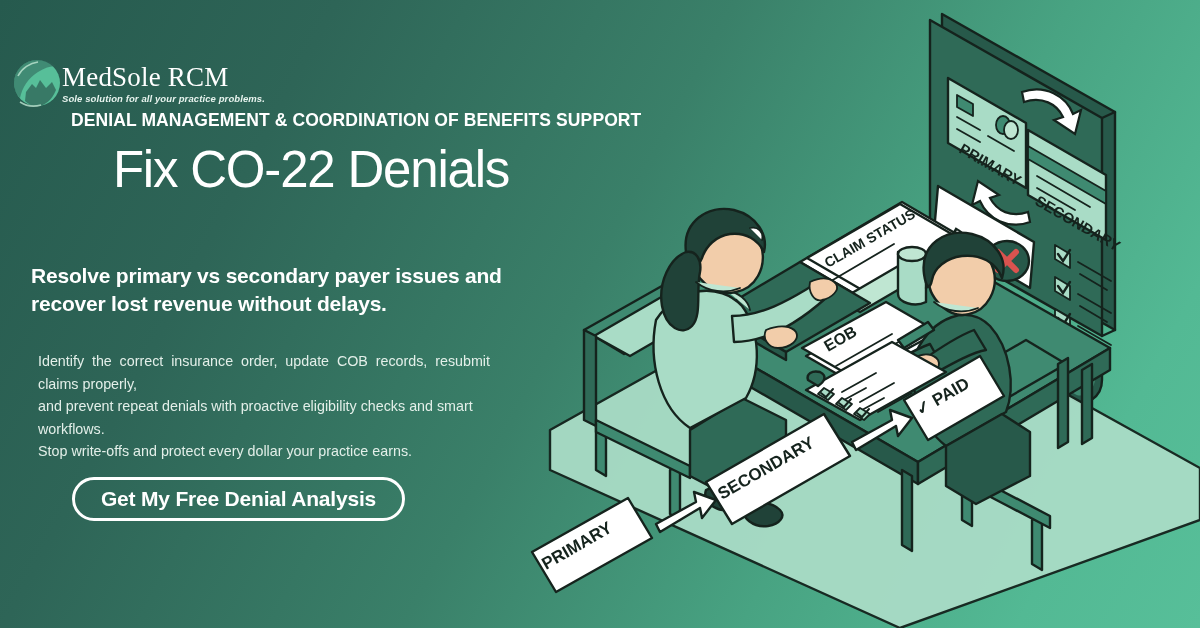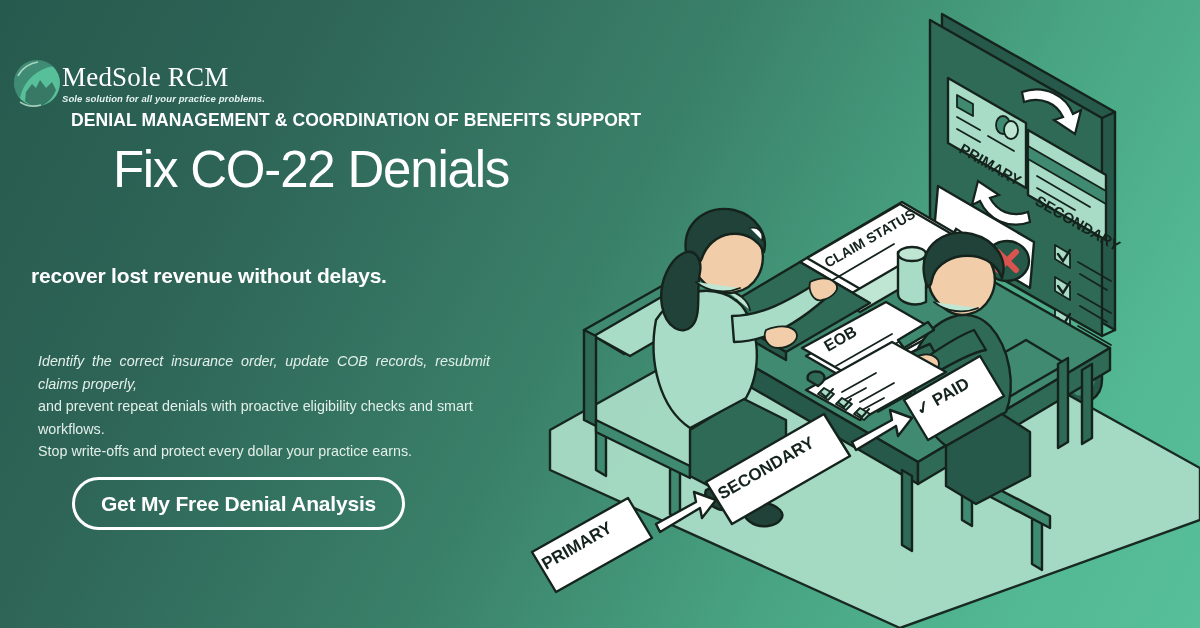--- a/index.html
+++ b/index.html
@@ -30,24 +30,24 @@
   #headline{position:absolute;left:31px;top:144px;width:560px;}
   .hl{font-size:51px;font-weight:normal;color:#ffffff;line-height:1.0;letter-spacing:-1.2px;text-align:center;}
   .hl.l2{padding-left:18px;margin-top:8px;}
 
   
   #subhead{position:absolute;left:31px;top:262px;width:520px;font-size:21px;font-weight:bold;color:#ffffff;line-height:1.33;letter-spacing:-.2px;}
 
   
   #body-copy{position:absolute;left:38px;top:350px;width:452px;font-size:14.3px;color:#e3efe9;line-height:1.58;}
   #body-copy p{margin:0;}
-  #body-copy p.just{text-align:justify;font-style:italic;}
-
-  
-  #cta{position:absolute;left:72px;top:477px;width:333px;height:53px;border:3px solid #ffffff;border-radius:28px;
+  #body-copy p.just{text-align:justify;}
+
+  
+  #cta{position:absolute;left:72px;top:477px;width:333px;height:44px;border:3px solid #ffffff;border-radius:28px;
        display:flex;align-items:center;justify-content:center;box-sizing:border-box;background:transparent;cursor:pointer;}
   #cta-label{font-size:21px;font-weight:bold;color:#ffffff;letter-spacing:-.2px;}
 
   
   #footnote{position:absolute;left:40px;top:549px;width:400px;text-align:center;font-style:italic;font-size:13.5px;color:#ddeee7;line-height:1.5;}
 
   
   #art{position:absolute;left:510px;top:0;width:690px;height:628px;z-index:3;}
   #art svg{display:block;width:690px;height:628px;}
 </style>
@@ -302,20 +302,21 @@
       </div>
     </div>
 
     <div id="eyebrow">DENIAL MANAGEMENT &amp; COORDINATION OF BENEFITS SUPPORT</div>
 
     <div id="headline">
       <div class="hl l1">Fix CO-22 Denials</div>
     </div>
 
     <div id="subhead">
+      <div>Resolve primary vs secondary payer issues and</div>
       <div>recover lost revenue without delays.</div>
     </div>
 
     <div id="body-copy">
       <p class="just">Identify the correct insurance order, update COB records, resubmit claims properly,</p>
       <p>and prevent repeat denials with proactive eligibility checks and smart workflows.</p>
       <p>Stop write-offs and protect every dollar your practice earns.</p>
     </div>
 
     <div id="cta">

